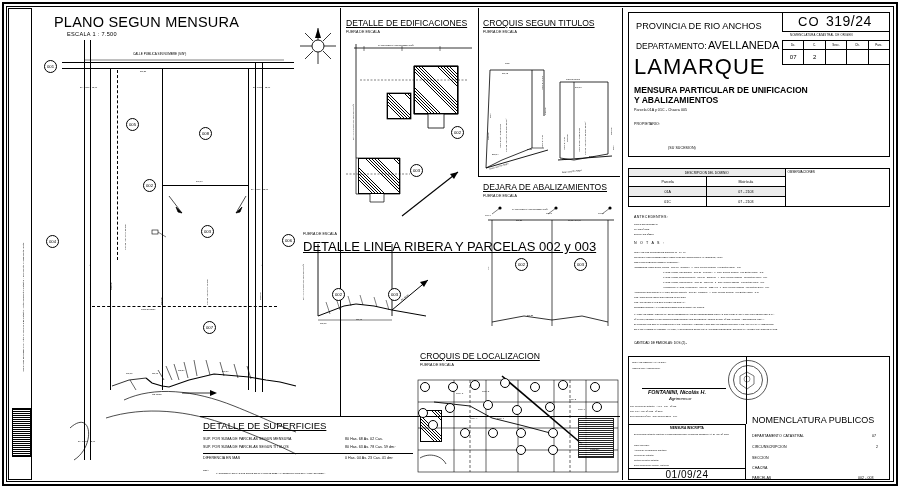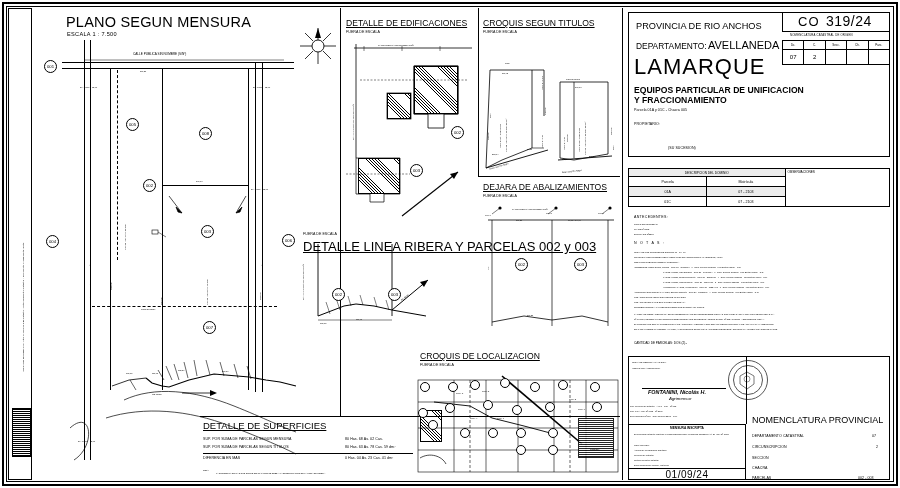--- a/index.html
+++ b/index.html
@@ -41,21 +41,21 @@
 
   <div class="bdr outer"></div>
   <div class="bdr inner"></div>
 
   <div class="bdr panel" style="left:8px;top:8px;width:24px;height:472px;"></div>
   <div class="txt nano vt" style="left:22px;top:372px;transform:rotate(-90deg);font-size:2.4px;width:300px;white-space:normal;line-height:1.25;">Agencia de Recaudación Tributaria - Gerencia de Catastro - Sistema Registro Catastral - Documento firmado digitalmente.</div>
   <div class="qr" style="left:12px;top:408px;width:17px;height:47px;"></div>
 
   <div class="bdr panel" style="left:34px;top:8px;width:300px;height:472px;border:none;"></div>
 
-  <div class="txt hdr-title" style="left:66px;top:15px;text-align:center;">PLANO SEGUN MENSURA</div>
+  <div class="txt hdr-title" style="left:54px;top:15px;text-align:center;">PLANO SEGUN MENSURA</div>
   <div class="txt sub" style="left:67px;top:32px;">ESCALA 1 : 7.500</div>
 
   <div class="ln" style="left:62px;top:62px;width:232px;height:.6px;"></div>
   <div class="ln" style="left:62px;top:68px;width:232px;height:1.3px;"></div>
   <div class="txt tiny2" style="left:133px;top:53px;">CALLE PUBLICA  SIN NOMBRE (S/Nº)</div>
 
   <div class="ln" style="left:84px;top:40px;width:.6px;height:420px;"></div>
   <div class="ln" style="left:90px;top:40px;width:.6px;height:420px;"></div>
   <div class="txt nano vt" style="left:89px;top:300px;transform:rotate(-90deg);">CALLE PUBLICA SIN NOMBRE (S/Nº)</div>
 
@@ -336,22 +336,22 @@
   <div class="circ" style="left:516px;top:445px;width:8px;height:8px;font-size:3px;"></div>
   <div class="circ" style="left:428px;top:420px;width:8px;height:8px;font-size:3px;"></div>
 
   <div class="ln" style="left:622px;top:8px;width:1.4px;height:472px;"></div>
 
   <div class="bdr panel" style="left:628px;top:12px;width:262px;height:145px;border:1.4px solid #000;"></div>
   <div class="txt" style="left:636px;top:22px;font-size:9.2px;">PROVINCIA DE RIO ANCHOS</div>
   <div class="txt" style="left:636px;top:42px;font-size:8.4px;">DEPARTAMENTO:</div>
   <div class="txt" style="left:708px;top:40px;font-size:11px;">AVELLANEDA</div>
   <div class="txt" style="left:634px;top:56px;font-size:22px;letter-spacing:1px;">LAMARQUE</div>
-  <div class="txt" style="left:634px;top:86px;font-size:8.6px;font-weight:bold;">EQUIPOS PARTICULAR DE UNIFICACION</div>
-  <div class="txt" style="left:634px;top:96px;font-size:8.6px;font-weight:bold;">Y FRACCIONAMIENTO</div>
+  <div class="txt" style="left:634px;top:86px;font-size:8.6px;font-weight:bold;">MENSURA PARTICULAR DE UNIFICACION</div>
+  <div class="txt" style="left:634px;top:96px;font-size:8.6px;font-weight:bold;">Y ABALIZAMIENTOS</div>
   <div class="txt tiny" style="left:634px;top:109px;">Parcela 01A y 01C - Chacra 005</div>
   <div class="txt tiny" style="left:634px;top:123px;">PROPIETARIO:</div>
   <div class="txt tiny" style="left:668px;top:140px;"></div>
   <div class="txt tiny" style="left:668px;top:147px;">(SU SUCESION)</div>
 
   <div class="bdr panel" style="left:782px;top:12px;width:108px;height:20px;border:1.2px solid #000;border-left:1.2px solid #000;"></div>
   <div class="txt" style="left:798px;top:15px;font-size:13px;letter-spacing:1px;">CO</div>
   <div class="txt" style="left:826px;top:14px;font-size:14px;letter-spacing:.5px;">319/24</div>
   <div class="txt" style="left:790px;top:34px;font-size:2.8px;letter-spacing:.2px;">NOMENCLATURA CATASTRAL DE ORIGEN</div>
 
@@ -446,21 +446,21 @@
   <div class="txt" style="left:634px;top:433px;width:108px;font-size:2.1px;white-space:normal;line-height:1.3;">El profesional actuante mantiene la responsabilidad sobre la mensura aprobada (Art. 29° LEY Nº 1965)</div>
   <div class="txt nano" style="left:634px;top:444px;">FIRMADO POR:</div>
   <div class="txt nano" style="left:634px;top:449px;">Agencia de Recaudación Tributaria</div>
   <div class="txt nano" style="left:634px;top:454px;">Gerencia de Catastro</div>
   <div class="txt nano" style="left:634px;top:459px;">Sistema Registro Catastral</div>
   <div class="txt nano" style="left:634px;top:464px;">David Guillermo DI USCIO , Mat:5000</div>
   <div class="ln" style="left:628px;top:468px;width:118px;height:.8px;"></div>
   <div class="txt ctr" style="left:628px;top:470px;width:118px;font-size:10px;letter-spacing:.5px;">01/09/24</div>
 
   <div class="bdr panel" style="left:746px;top:424px;width:144px;height:56px;border:none;"></div>
-  <div class="txt" style="left:752px;top:416px;font-size:9px;">NOMENCLATURA PROVINCIAL</div>
+  <div class="txt" style="left:752px;top:416px;font-size:9px;">NOMENCLATURA PUBLICOS</div>
   <div class="txt tiny" style="left:752px;top:435px;">DEPARTAMENTO CATASTRAL</div>
   <div class="txt tiny" style="left:872px;top:435px;">07</div>
   <div class="txt tiny" style="left:752px;top:446px;">CIRCUNSCRIPCION</div>
   <div class="txt tiny" style="left:876px;top:446px;">2</div>
   <div class="txt tiny" style="left:752px;top:457px;">SECCION</div>
   <div class="txt tiny" style="left:876px;top:457px;"></div>
   <div class="txt tiny" style="left:752px;top:467px;">CHACRA</div>
   <div class="txt tiny" style="left:876px;top:467px;"></div>
   <div class="txt tiny" style="left:752px;top:477px;">PARCELAS</div>
   <div class="txt tiny" style="left:858px;top:477px;">002 - 003</div>

